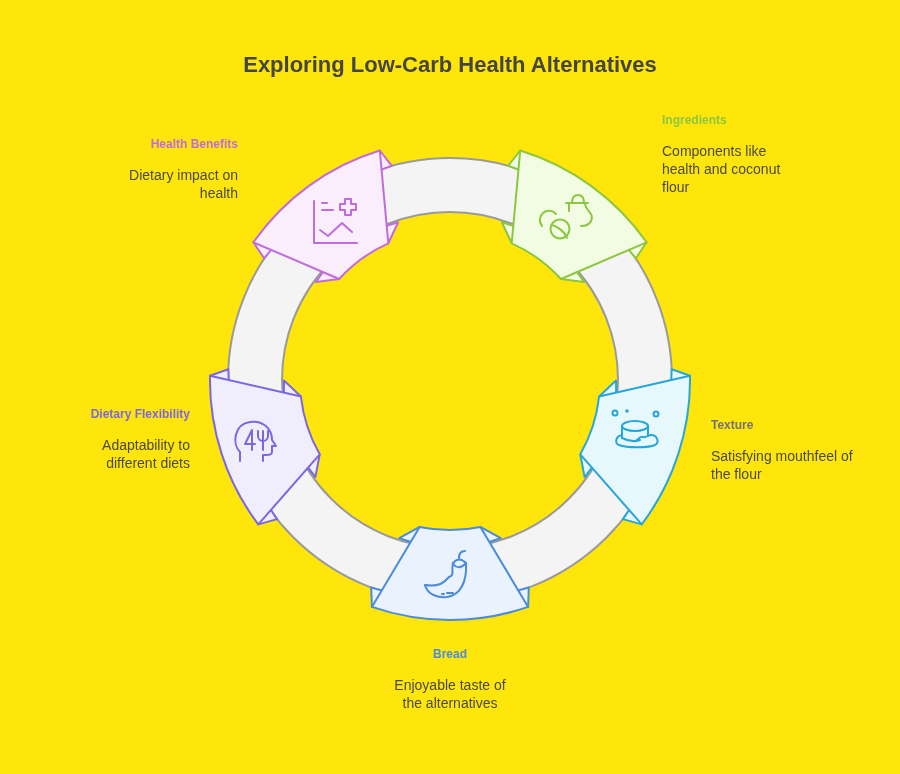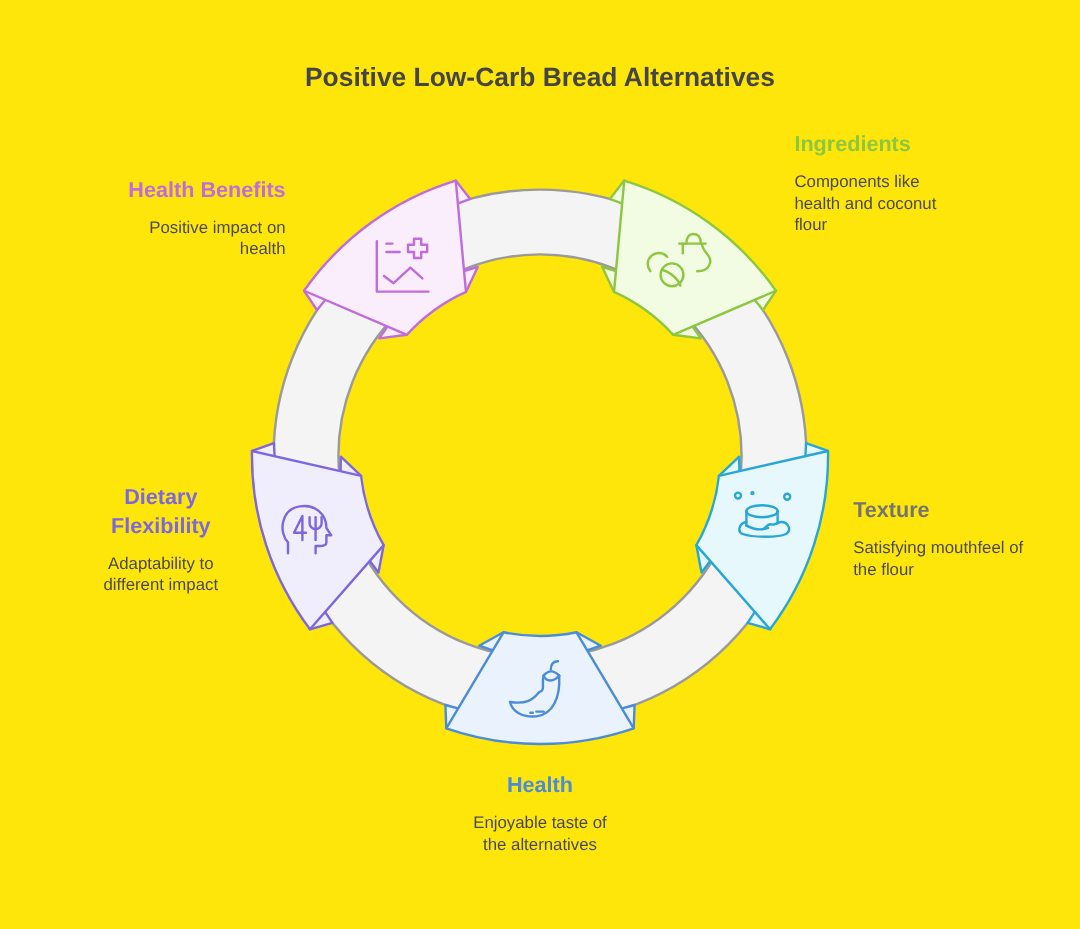--- a/index.html
+++ b/index.html
@@ -8,31 +8,31 @@
     background: #FFE60A;
     font-family: "Liberation Sans", "DejaVu Sans", sans-serif;
     position: relative;
   }
   #canvas { position: absolute; left: 0; top: 0; }
   .title {
     position: absolute; left: 0; top: 52px; width: 900px;
     text-align: center; font-size: 22px; font-weight: bold; color: #454545;
   }
   .block { position: absolute; }
-  .seg-title { font-size: 18px; font-weight: bold; line-height: 24px; }
+  .seg-title { font-size: 12px; font-weight: bold; line-height: 24px; }
   .seg-desc { font-size: 14px; line-height: 18px; color: #4a4a4a; margin-top: 10px; }
-  #block-health { right: 662px; top: 146px; width: 180px; text-align: right; }
+  #block-health { right: 662px; top: 132px; width: 180px; text-align: right; }
   #block-health .seg-desc { width: 132px; margin-left: auto; }
   #block-ingredients { left: 662px; top: 108px; width: 160px; text-align: left; }
   #block-ingredients .seg-desc { width: 142px; }
   #block-texture { left: 711px; top: 413px; width: 160px; text-align: left; }
   #block-texture .seg-desc { width: 148px; }
   #block-flavor { left: 370px; top: 642px; width: 160px; text-align: center; }
   #block-flavor .seg-desc { width: 132px; margin: 10px auto 0; }
-  #block-dietary { right: 710px; top: 402px; width: 120px; text-align: center; }
+  #block-dietary { right: 710px; top: 402px; width: 120px; text-align: right; }
   #block-dietary .seg-title { width: 112px; margin-left: auto; }
   #block-dietary .seg-desc { width: 112px; margin-left: auto; }
   .icon path, .icon circle, .icon ellipse, .icon line {
     fill: none; stroke-width: 2; stroke-linecap: round; stroke-linejoin: round;
   }
 </style>
 </head>
 <body>
 
 <svg id="canvas" width="900" height="774" viewBox="0 0 900 774">
@@ -119,38 +119,38 @@
 
     <g class="icon" transform="translate(258,440)">
       <path d="M-18,21 V12 c-8,-8 -6,-28 10,-30 c12,-2 22,6 22,18 l4,6 h-4 v6 c0,2 -2,3 -6,3 h-3 v6" stroke="#7B67E0"></path>
       <path d="M-6,10 V-10 L-13,4 H-3" stroke="#7B67E0"></path>
       <path d="M0,-9 v5 a5,5 0 0 0 10,0 v-5" stroke="#7B67E0"></path>
       <path d="M5,-9 V10" stroke="#7B67E0"></path>
     </g>
   </g>
 </svg>
 
-<div class="title">Positive Low-Carb Bread Alternatives</div>
+<div class="title">Exploring Low-Carb Health Alternatives</div>
 
 <div class="block" id="block-health">
   <div class="seg-title" style="color: rgb(192, 108, 220);">Health Benefits</div>
-  <div class="seg-desc">Positive impact on health</div>
+  <div class="seg-desc">Dietary impact on health</div>
 </div>
 
 <div class="block" id="block-ingredients">
   <div class="seg-title" style="color: rgb(141, 198, 63);">Ingredients</div>
   <div class="seg-desc">Components like health and coconut flour</div>
 </div>
 
 <div class="block" id="block-texture">
   <div class="seg-title" style="color: #737373;">Texture</div>
   <div class="seg-desc">Satisfying mouthfeel of the flour</div>
 </div>
 
 <div class="block" id="block-flavor">
-  <div class="seg-title" style="color: rgb(74, 140, 218);">Health</div>
+  <div class="seg-title" style="color: rgb(74, 140, 218);">Bread</div>
   <div class="seg-desc">Enjoyable taste of the alternatives</div>
 </div>
 
 <div class="block" id="block-dietary">
   <div class="seg-title" style="color: rgb(123, 103, 224);">Dietary Flexibility</div>
-  <div class="seg-desc">Adaptability to different impact</div>
+  <div class="seg-desc">Adaptability to different diets</div>
 </div>
 
 </body></html>

